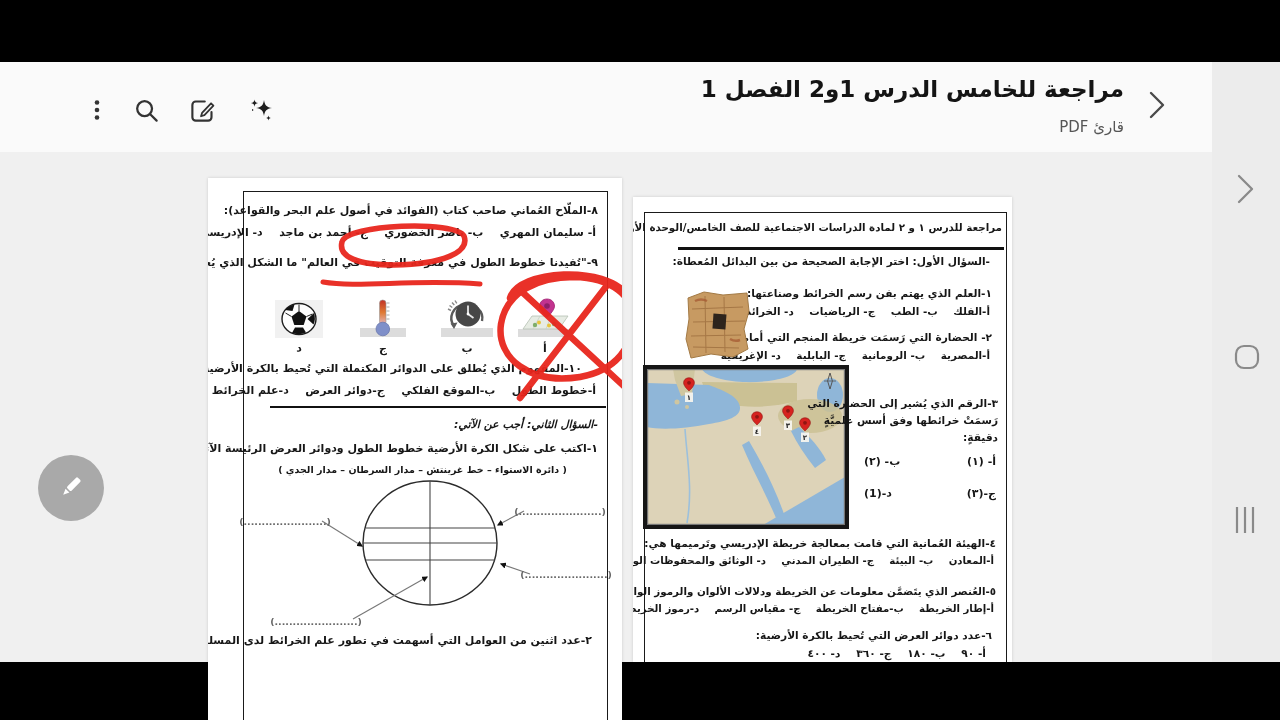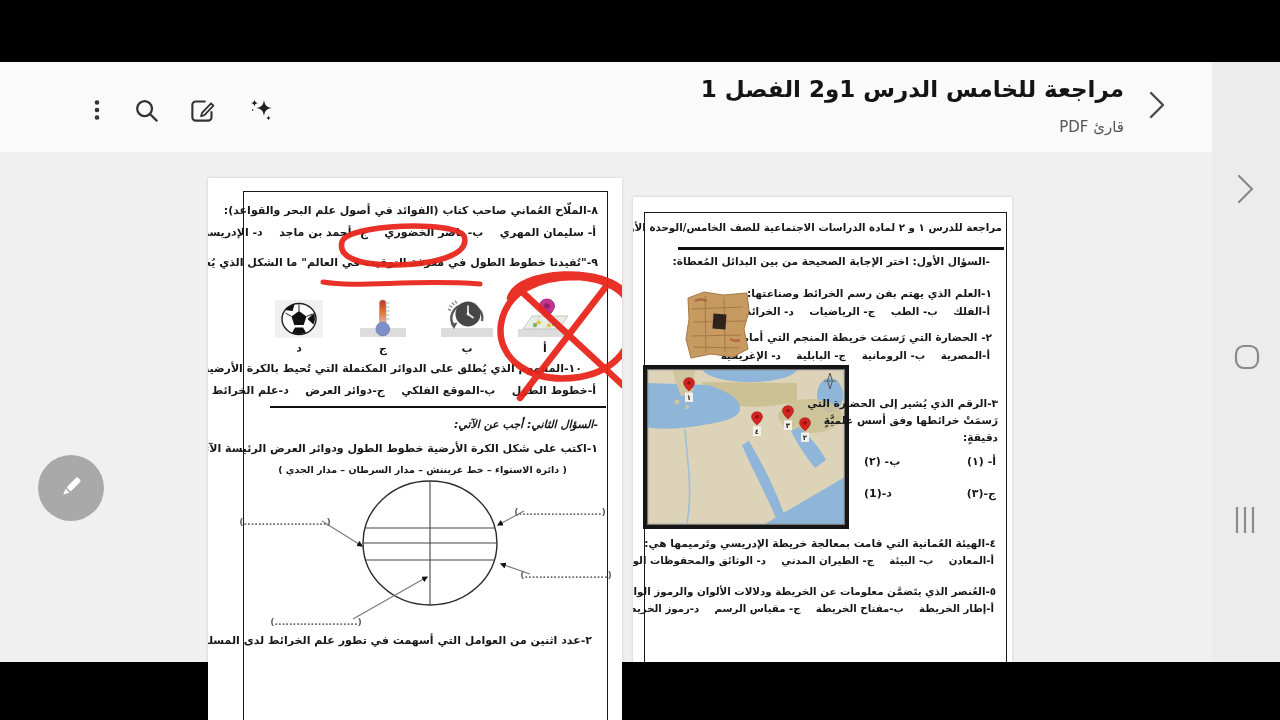--- a/index.html
+++ b/index.html
@@ -337,13 +337,15 @@
     <span>ج-(٣)</span>
     <span>د-(1)</span>
   </div>
 
   <div class="doc" style="top:340px;right:16px;left:20px;white-space:nowrap;text-align:center;">٤-الهيئة العُمانية التي قامت بمعالجة خريطة الإدريسي وتَرميمها هي:</div>
   <div class="doc opts" style="top:358px;right:18px;left:14px;font-size:10.2px;">أ-المعادن  ب- البيئة  ج- الطيران المدني  د- الوثائق والمحفوظات الوطنية</div>
 
   <div class="doc" style="top:388px;right:16px;left:14px;white-space:nowrap;font-size:10.3px;">٥-العُنصر الذي يتَضمَّن معلومات عن الخريطة ودلالات الألوان والرموز الواردة فيها:</div>
   <div class="doc opts" style="top:406px;right:18px;left:14px;font-size:10.2px;">أ-إطار الخريطة  ب-مفتاح الخريطة  ج- مقياس الرسم  د-رموز الخريطة</div>
 
+  <div class="doc" style="top:432px;right:20px;left:20px;white-space:nowrap;">٦-عدد دوائر العرض التي تُحيط بالكرة الأرضية:</div>
+  <div class="doc opts" style="top:450px;right:26px;left:20px;letter-spacing:0.5px;">أ- ٩٠  ب- ١٨٠  ج- ٣٦٠  د- ٤٠٠</div>
 </div>
 
 </body></html>

